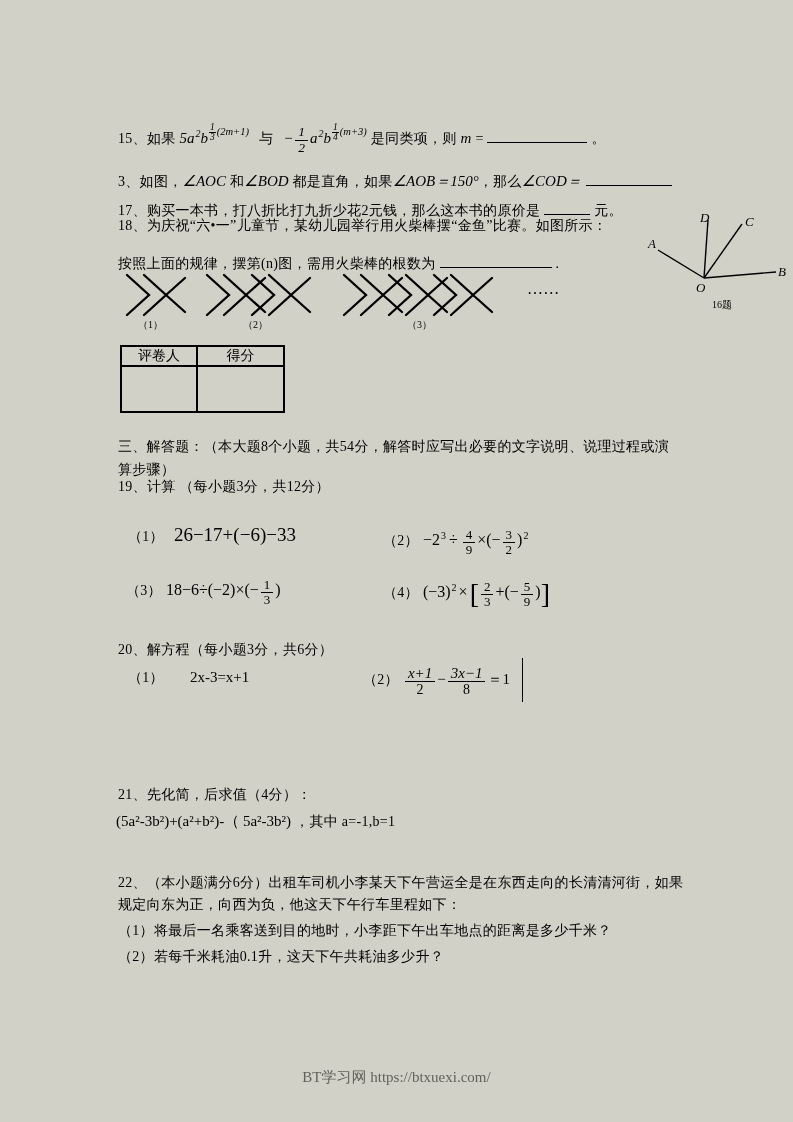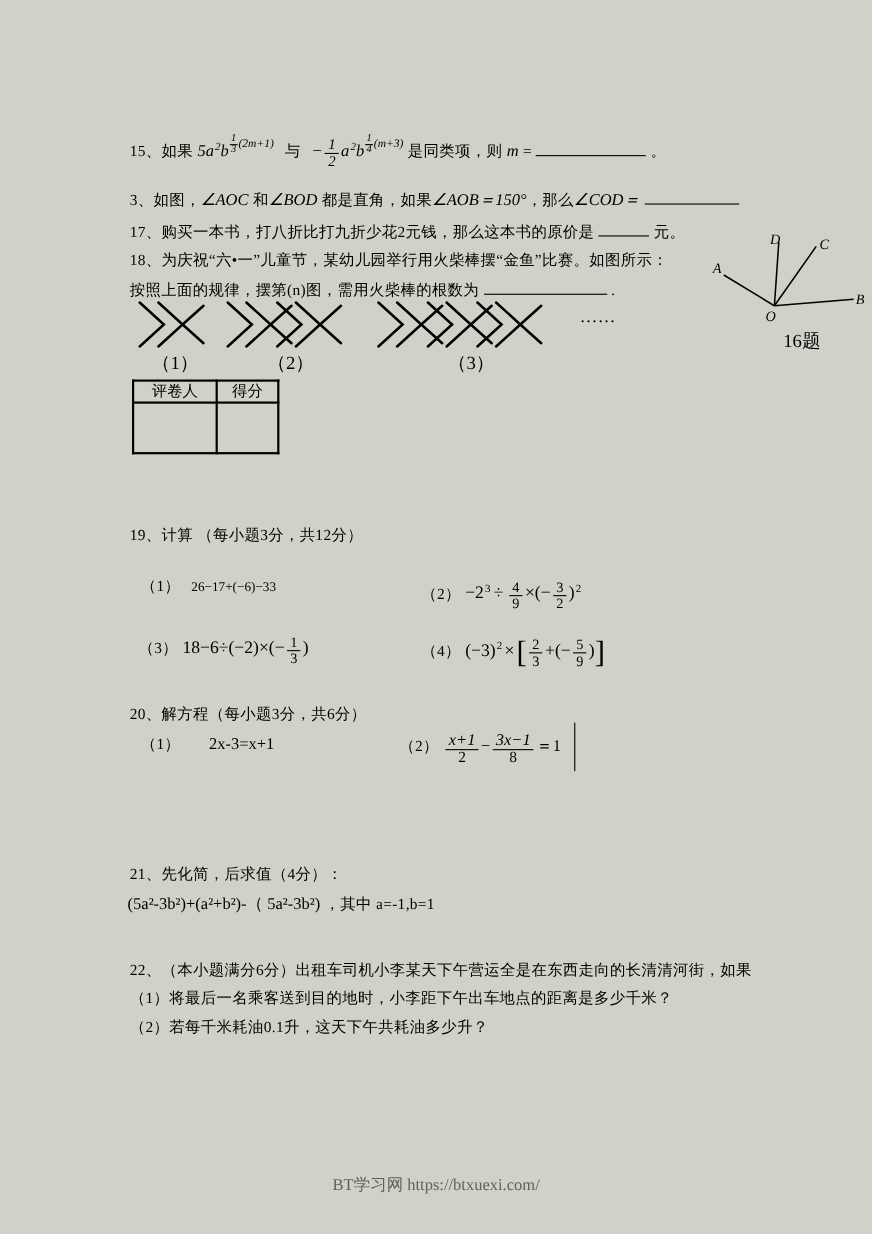--- a/index.html
+++ b/index.html
@@ -20,21 +20,21 @@
   .sfrac .fd{padding:0 1px}
   .exp{position:relative;top:-8px;font-size:10.5px;font-style:italic}
   .bigbr{font-size:28px;font-style:normal;vertical-align:-6px;line-height:1}
   .vbar{display:inline-block;width:1px;height:44px;background:#000;vertical-align:middle;margin-left:8px}
   table.score{border-collapse:collapse}
   table.score td{border:2px solid #000;text-align:center;font-size:14px;font-family:"Liberation Serif",serif}
   svg line, svg path{stroke:#000;fill:none}
   svg text{fill:#000;font-family:"Liberation Serif",serif;font-style:italic;font-size:13px}
   .fishsvg path{stroke-width:2.3;stroke-linecap:round}
   .geosvg line{stroke-width:1.4}
-  .lbl{font-size:17px}
+  .lbl{font-size:10px}
   .footer{position:absolute;left:0;top:1068px;width:100%;text-align:center;
           color:#62625d;font-size:15px;font-family:Liberation Serif, serif}
 </style>
 </head>
 <body>
 
 <div class="page">
 
   <div class="abs" style="left:118px;top:114px;width:600px;line-height:40px">
     <span class="cn">15、如果</span>
@@ -54,21 +54,21 @@
     <span class="cn">都是直角，如果</span><span class="math">∠AOB＝150°</span><span class="cn">，那么</span><span class="math">∠COD＝</span>
     <span class="blank" style="width:86px"></span>
   </div>
 
   <div class="abs" style="left:118px;top:201px;width:600px">
     <span class="cn">17、购买一本书，打八折比打九折少花2元钱，那么这本书的原价是</span>
     <span class="blank" style="width:46px"></span>
     <span class="cn">元。</span>
   </div>
 
-  <div class="abs" style="left:118px;top:228px;width:560px">
+  <div class="abs" style="left:118px;top:216px;width:560px">
     <span class="cn">18、为庆祝“六•一”儿童节，某幼儿园举行用火柴棒摆“金鱼”比赛。如图所示：</span>
   </div>
   <div class="abs" style="left:118px;top:254px;width:560px">
     <span class="cn">按照上面的规律，摆第(n)图，需用火柴棒的根数为</span>
     <span class="blank" style="width:112px"></span>
     <span class="cn">.</span>
   </div>
 
   <svg class="abs fishsvg" style="left:125px;top:272px" width="66" height="46" viewBox="0 0 66 46">
     <path d="M2,3 L24,23 L2,43"></path>
@@ -109,37 +109,39 @@
     <text x="107" y="14">C</text>
     <text x="140" y="64">B</text>
     <text x="58" y="80">O</text>
   </svg>
   <span class="abs lbl" style="left:712px;top:298px">16题</span>
 
   <table class="score abs" style="left:120px;top:345px">
     <tbody>
         <tr>
       <td style="width:76px;height:18px">评卷人</td>
-      <td style="width:56px">得分</td>
+      <td style="width:87px">得分</td>
     </tr>
     <tr>
       <td style="height:46px"></td>
       <td></td>
     </tr>
   </tbody>
     </table>
 
   <div class="abs" style="left:118px;top:435px;width:580px;line-height:23px">
+    <div class="cn">三、解答题：（本大题8个小题，共54分，解答时应写出必要的文字说明、说理过程或演</div>
+    <div class="cn">算步骤）</div>
   </div>
 
   <div class="abs cn" style="left:118px;top:478px">19、计算 （每小题3分，共12分）</div>
 
   <div class="abs" style="left:128px;top:524px">
     <span class="cn">（1）</span>
-    <span class="mathu" style="margin-left:6px;font-size:12px">26−17+(−6)−33</span>
+    <span class="mathu" style="margin-left:6px;font-size:19px">26−17+(−6)−33</span>
   </div>
 
   <div class="abs" style="left:383px;top:516px;line-height:40px">
     <span class="cn">（2）</span>
     <span class="mathu" style="font-size:16px"><span>−2</span><sup>3</sup><span style="margin:0 3px">÷</span><span class="frac"><span class="fn">4</span><span class="fd">9</span></span><span>×(−</span><span class="frac"><span class="fn">3</span><span class="fd">2</span></span><span>)</span><sup>2</sup></span>
   </div>
 
   <div class="abs" style="left:126px;top:570px;line-height:40px">
     <span class="cn">（3）</span>
     <span class="mathu" style="font-size:16px"><span>18−6÷(−2)×(−</span><span class="frac"><span class="fn">1</span><span class="fd">3</span></span><span>)</span></span>
@@ -164,19 +166,20 @@
   </div>
 
   <div class="abs cn" style="left:118px;top:786px">21、先化简，后求值（4分）：</div>
   <div class="abs" style="left:116px;top:812px">
     <span class="mathu">(5a²-3b²)+(a²+b²)-（ 5a²-3b²)</span>
     <span class="cn">，其中 a=-1,b=1</span>
   </div>
 
   <div class="abs" style="left:118px;top:872px;width:580px;line-height:22px">
     <div class="cn">22、（本小题满分6分）出租车司机小李某天下午营运全是在东西走向的长清清河街，如果</div>
+    <div class="cn">规定向东为正，向西为负，他这天下午行车里程如下：</div>
     <div class="cn" style="margin-top:4px">（1）将最后一名乘客送到目的地时，小李距下午出车地点的距离是多少千米？</div>
     <div class="cn" style="margin-top:4px">（2）若每千米耗油0.1升，这天下午共耗油多少升？</div>
   </div>
 
   <div class="footer">BT学习网 https://btxuexi.com/</div>
 
 </div>
 
 </body></html>

